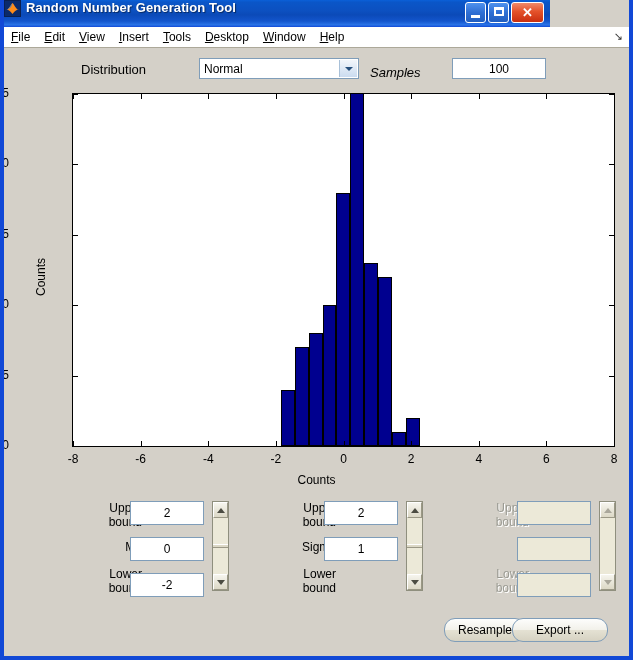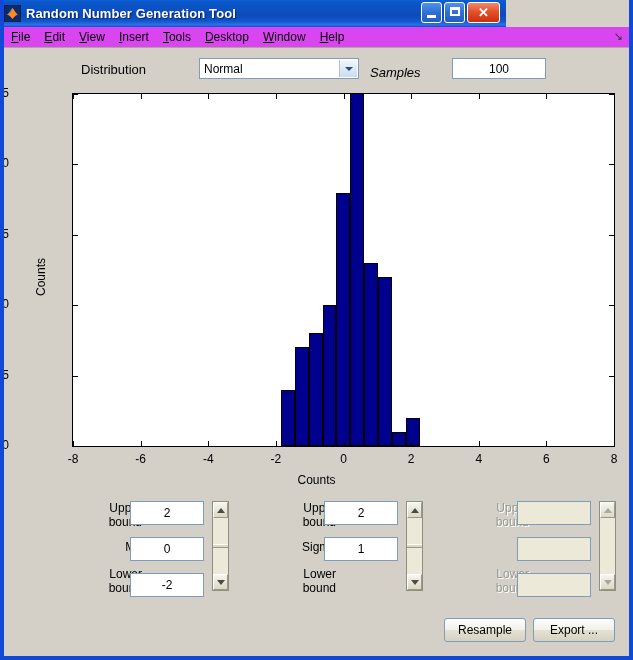--- a/index.html
+++ b/index.html
@@ -22,27 +22,27 @@
     border-right: 4px solid #1148d6;
     border-bottom: 4px solid #1148d6;
     background: #d4d0c8;
     overflow: hidden;
   }
 
   
   .titlebar {
     position: absolute;
     left: -4px; top: 0;
-    width: 506px;
+    width: 550px;
     height: 27px;
     background: linear-gradient(to bottom,
         #0a60d8 0%, #0a56c8 8%, #0c50c0 40%,
         #0b4ab8 55%, #1355cc 78%, #2a74e8 92%, #1148d6 100%);
     display: flex;
-    align-items: center;
+    align-items: flex-start;
     overflow: hidden;
   }
   .tb-icon {
     width: 17px; height: 17px;
     margin-left: 4px;
     margin-right: 5px;
     flex: 0 0 auto;
     position: relative;
     background: #0b2a6b;
     border: 1px solid #0a1f50;
@@ -99,21 +99,21 @@
     border-top-width: 3px;
     box-sizing: border-box;
   }
 
   
   .menubar {
     position: absolute;
     left: 0; top: 27px;
     width: 625px;
     height: 21px;
-    background: #d946ef;
+    background: #ffffff;
     border-bottom: 1px solid #aca899;
     display: flex;
     align-items: center;
     box-sizing: border-box;
   }
   .menu-item {
     font-size: 12px;
     color: #000;
     padding: 2px 7px;
     white-space: nowrap;
@@ -338,21 +338,21 @@
   .btnrow {
     position: absolute;
     left: 0; top: 618px;
     width: 625px; height: 30px;
   }
   .pbtn {
     position: absolute;
     height: 24px;
     background: linear-gradient(to bottom, #fdfdfc 0%, #f2f1ea 48%, #e4e1d3 52%, #d6d2c2 100%);
     border: 1px solid #7f9db9;
-    border-radius: 3px;
+    border-radius: 11px;
     box-sizing: border-box;
     display: flex;
     align-items: center;
     justify-content: center;
     font-size: 12px;
     color: #000;
     cursor: default;
   }
 </style>
 </head>
@@ -533,16 +533,16 @@
           </div>
         <div class="sc-btn down">
             <span class="sc-dn-t dis"></span>
           </div>
       </div>
     </div>
   </div>
 
   <div class="btnrow">
     <div class="pbtn" style="left:440px; width:82px;">Resample</div>
-    <div class="pbtn" style="left:529px; width:82px;">Export ...</div>
+    <div class="pbtn" style="left:508px; width:96px;">Export ...</div>
   </div>
 
 </div>
 
 </body></html>

